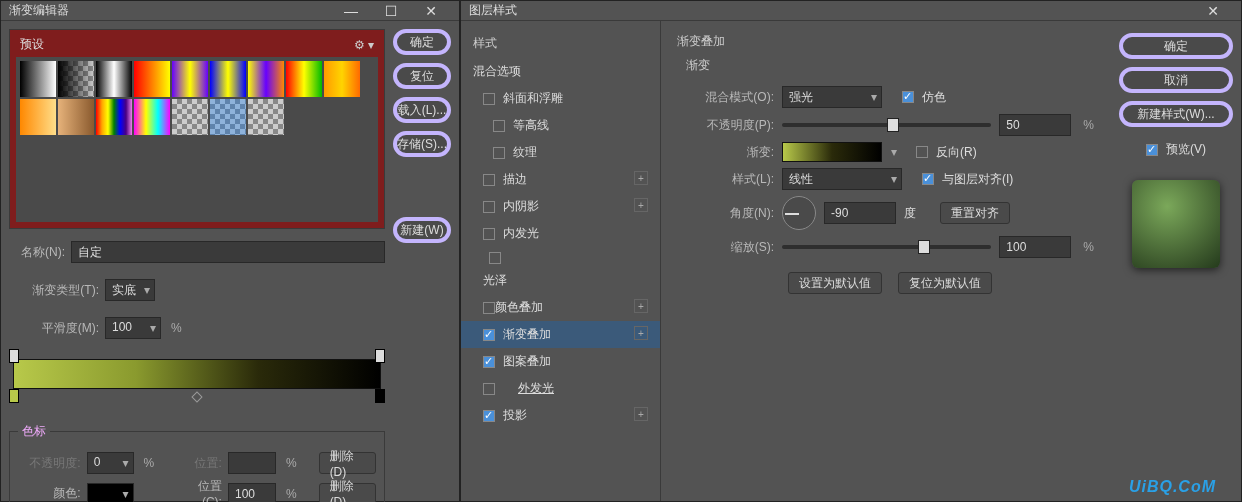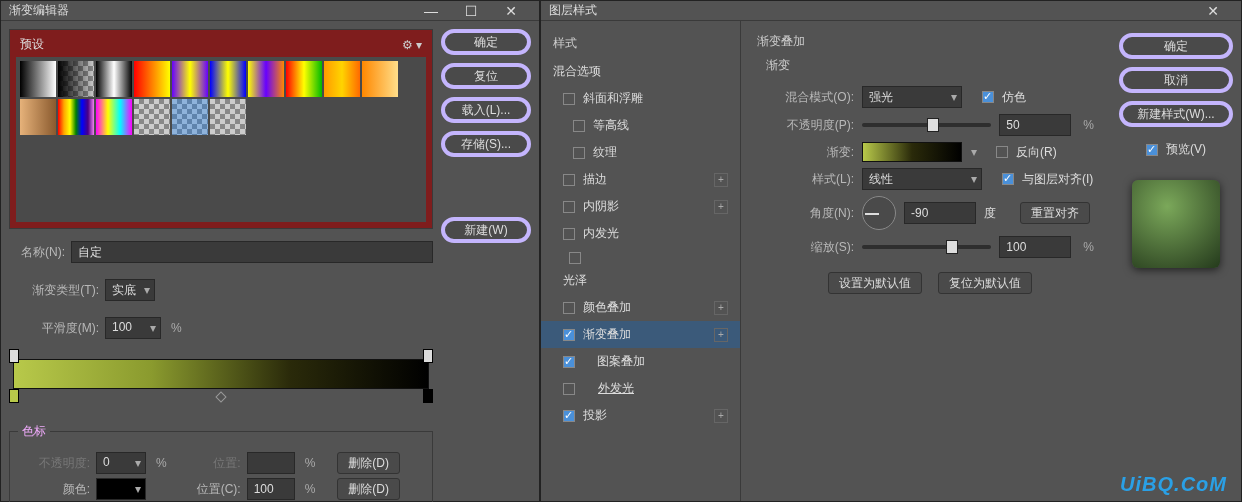--- a/index.html
+++ b/index.html
@@ -1,18 +1,18 @@
 <!DOCTYPE html>
 <html><head>
 <meta charset="utf-8">
 <style>
 *{margin:0;padding:0;box-sizing:border-box;font-family:"Microsoft YaHei",sans-serif;font-size:12px;color:#ddd}
 body{background:#535353;width:1242px;height:502px;display:flex;overflow:hidden}
 .dlg{background:#535353;border:1px solid #222;display:flex;flex-direction:column}
-.dlg-left{width:540px;height:502px}
+.dlg-left{width:460px;height:502px}
 .dlg-right{flex:1;height:502px}
 .titlebar{height:20px;background:#535353;display:flex;align-items:center;padding:0 8px;border-bottom:1px solid #3a3a3a}
 .titlebar .title{flex:1}
 .titlebar .wbtn{width:40px;height:24px;display:flex;align-items:center;justify-content:center;cursor:pointer}
 .titlebar .wbtn span{font-size:14px}
 .body{flex:1;display:flex;padding:8px;gap:8px}
 .col-main{flex:1;display:flex;flex-direction:column;gap:8px}
 .col-side{width:90px;display:flex;flex-direction:column;gap:8px}
 .btn{background:#4a4a4a;border:4px solid #c4b5fd;border-radius:14px;height:26px;display:flex;align-items:center;justify-content:center;cursor:pointer;color:#e6e6e6}
 .panel{border:1px solid #3a3a3a;background:#7f1d1d;padding:6px}
@@ -32,39 +32,39 @@
 .stop.top{top:-2px}
 .stop.bot{bottom:6px}
 .mid{position:absolute;width:8px;height:8px;transform:rotate(45deg);border:1px solid #999;bottom:8px}
 fieldset{border:1px solid #3a3a3a;padding:8px;margin-top:6px}
 legend{color:#f0abfc;padding:0 4px}
 .disabled{color:#777}
 
 .right-body{display:flex;flex:1}
 .styles-col{width:200px;border-right:1px solid #3a3a3a;padding:8px 0}
 .styles-hdr{padding:6px 12px;color:#ccc}
-.style-item{display:flex;align-items:center;justify-content:space-between;padding:5px 12px;cursor:pointer}
+.style-item{display:flex;align-items:flex-start;justify-content:space-between;padding:5px 12px;cursor:pointer}
 .style-item.sel{background:#3b5a7a}
 .style-item .plus{color:#aaa;border:1px solid #666;width:14px;height:14px;display:flex;align-items:center;justify-content:center;font-size:10px}
 .chk{width:12px;height:12px;border:1px solid #888;display:inline-block;position:relative}
 .chk.on{background:#4a90d9}
 .chk.on::after{content:"✓";position:absolute;top:-2px;left:0;font-size:11px;color:#fff}
 .settings-col{flex:1;padding:12px 16px}
 .side-col{width:130px;padding:12px 8px;display:flex;flex-direction:column;gap:8px;align-items:stretch}
 .grp-title{color:#ccc;padding-bottom:6px}
 .frow{display:flex;align-items:center;gap:8px;margin:6px 0}
 .frow .lbl{width:88px}
 .slider{flex:1;height:4px;background:#2e2e2e;position:relative;border-radius:2px}
 .slider .thumb{position:absolute;top:-5px;width:12px;height:14px;background:#ddd;border:1px solid #222}
 .numbox{width:72px}
 .angle{width:34px;height:34px;border:1px solid #888;border-radius:50%;position:relative;background:#4a4a4a}
 .angle .hand{position:absolute;width:2px;height:14px;background:#ddd;left:50%;top:3px;transform-origin:bottom center;transform:translateX(-50%) rotate(-90deg)}
 .small-btn{background:#4a4a4a;border:1px solid #333;border-radius:3px;height:22px;padding:0 10px;cursor:pointer;display:flex;align-items:center}
 .preview{width:88px;height:88px;margin:8px auto;background:radial-gradient(circle at 40% 30%,#7ba85a,#3e5a2e 70%,#243a1c);box-shadow:0 2px 8px rgba(0,0,0,.6);border-radius:6px}
-.watermark{position:absolute;right:15px;bottom:6px;font-size:20px;font-weight:bold;color:#2aa0e6;font-style:italic;letter-spacing:1px}
+.watermark{position:absolute;right:26px;bottom:6px;font-size:16px;font-weight:bold;color:#2aa0e6;font-style:italic;letter-spacing:1px}
 .pct{color:#aaa;margin-left:4px}
 .grad-sm{width:100px;height:20px;border:1px solid #111;background:linear-gradient(90deg,#b8c94a,#2a2a0a,#000);position:relative}
 .grad-sm::after{content:"▾";position:absolute;right:-16px;top:2px;color:#aaa}
 </style>
 </head>
 <body>
 
 <div class="dlg dlg-left">
   <div class="titlebar">
     <span class="title">渐变编辑器</span>
@@ -226,35 +226,35 @@
               <span>内发光</span>
             </span>
           </div>
           <div class="style-item">
             <span style="display: flex; align-items: center; gap: 8px; padding-left: 10px; flex-direction: column;">
               <span class="chk"></span>
               <span>光泽</span>
             </span>
           </div>
           <div class="style-item">
-            <span style="display: flex; align-items: center; gap: 8px; padding-left: 10px;">
+            <span style="display: flex; align-items: center; gap: 0; padding-left: 10px;">
               <span class="chk"></span>
               <span>颜色叠加</span>
             </span>
             <span class="plus">+</span>
           </div>
           <div class="style-item sel">
             <span style="display: flex; align-items: center; gap: 8px; padding-left: 10px;">
               <span class="chk on"></span>
               <span>渐变叠加</span>
             </span>
             <span class="plus">+</span>
           </div>
           <div class="style-item">
-            <span style="display: flex; align-items: center; gap: 22px; padding-left: 10px;">
+            <span style="display: flex; align-items: center; gap: 8px; padding-left: 10px;">
               <span class="chk on"></span>
               <span>图案叠加</span>
             </span>
           </div>
           <div class="style-item">
             <span style="display: flex; align-items: center; gap: 23px; padding-left: 10px; text-decoration: underline;">
               <span class="chk"></span>
               <span>外发光</span>
             </span>
           </div>

